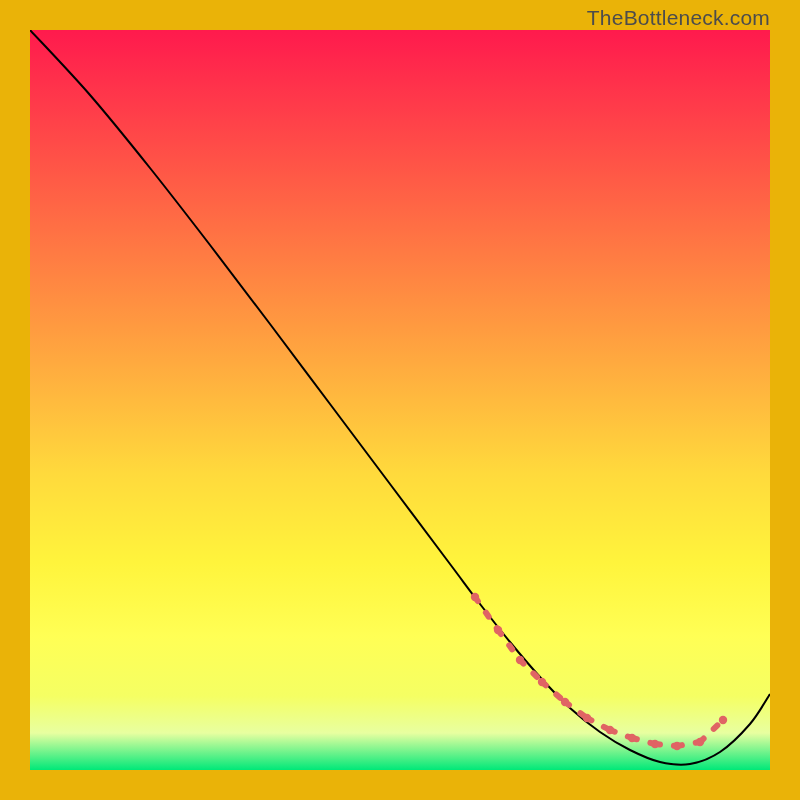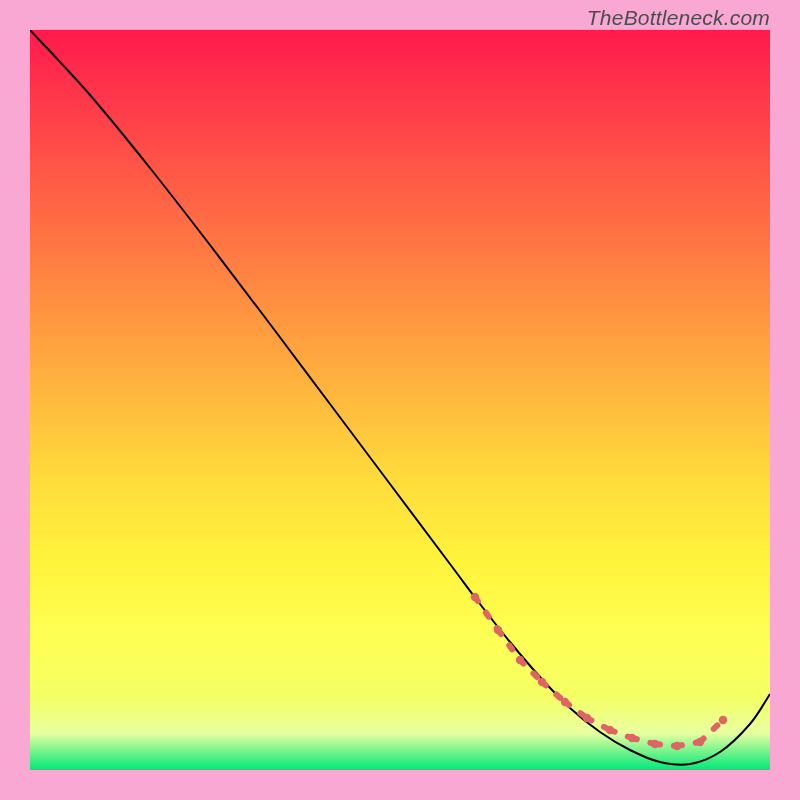--- a/index.html
+++ b/index.html
@@ -8,22 +8,21 @@
     width: 800px;
     height: 800px;
     overflow: hidden;
     background: #000;
     font-family: Arial, Helvetica, sans-serif;
   }
   .frame {
     position: relative;
     width: 800px;
     height: 800px;
-    background: #f9a8d4;
-    font-style: italic;
+    background: #eab308;
   }
   .plot-area {
     position: absolute;
     left: 30px;
     top: 30px;
     width: 740px;
     height: 740px;
     background: linear-gradient(
       to bottom,
       #ff1a4d 0%,

